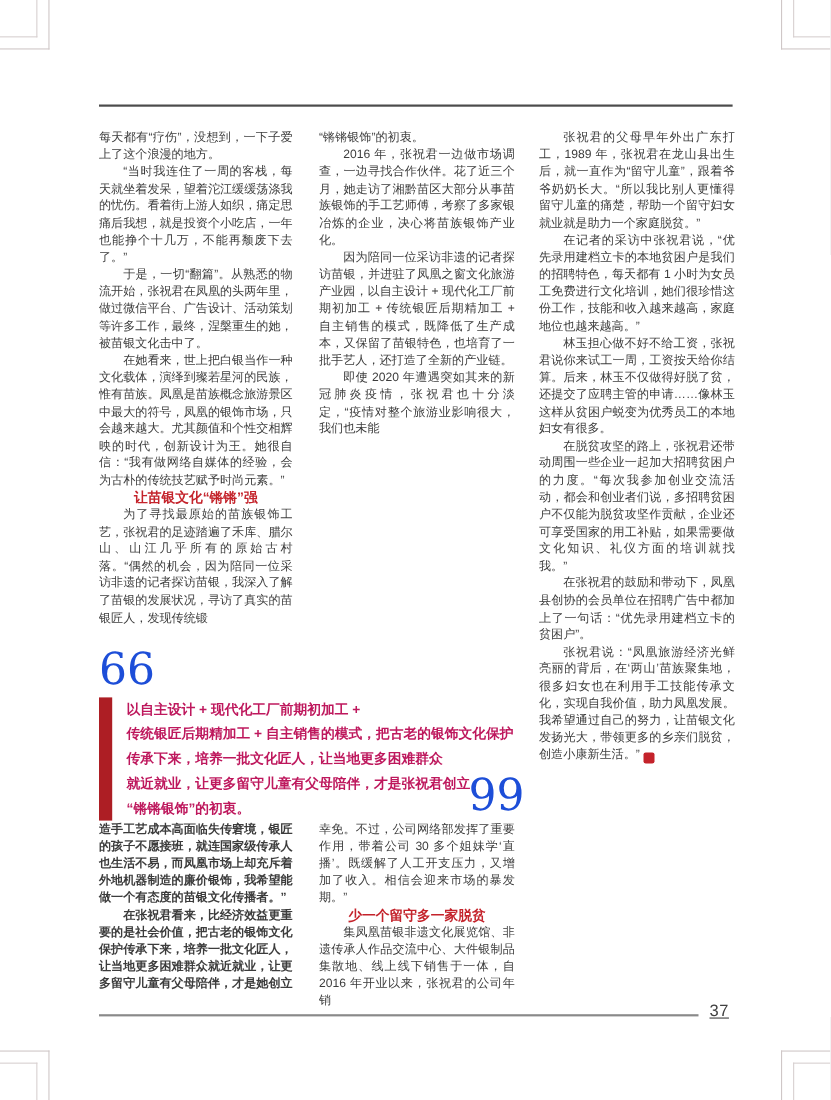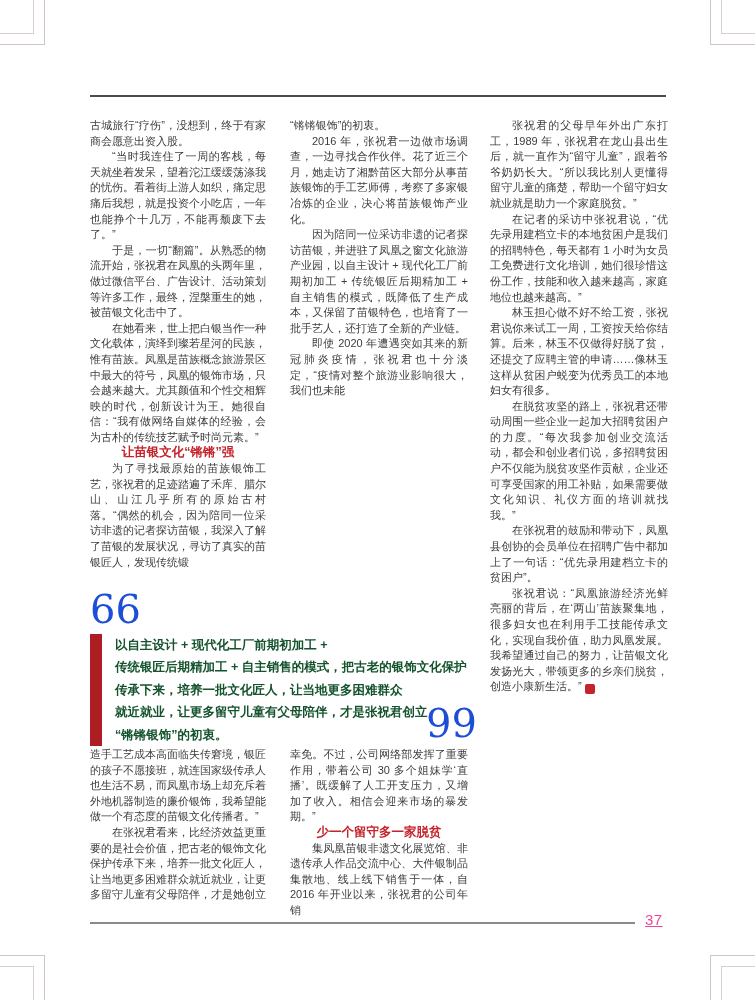--- a/index.html
+++ b/index.html
@@ -14,39 +14,39 @@
   .crop.tr{right:0;top:0;transform:scaleX(-1);}
   .crop.bl{left:0;bottom:0;transform:scaleY(-1);}
   .crop.br{right:0;bottom:0;transform:scale(-1,-1);}
   .crop .arm-outer{position:absolute;left:0;top:0;width:44px;height:44px;
     border-right:1px solid #cfc7c7;border-bottom:1px solid #cfc7c7;}
   .crop .arm-inner{position:absolute;left:0;top:0;width:33px;height:33px;
     border-right:1px solid #d8d0d0;border-bottom:1px solid #d8d0d0;}
   
   .top-rule{position:absolute;left:90px;top:95px;width:576px;height:2px;background:#4b4b4b;}
   .bottom-rule{position:absolute;left:90px;top:922px;width:545px;height:2px;background:#8a8a8a;}
-  .page-number{position:absolute;left:645px;top:911px;font-size:15px;color:#ec4899;letter-spacing:.5px;text-decoration:underline;}
+  .page-number{position:absolute;left:645px;top:911px;font-size:15px;color:#404040;letter-spacing:.5px;text-decoration:underline;}
   
   .col{position:absolute;font-size:11px;line-height:15.6px;color:#3c3c3c;text-align:justify;}
   .col p{margin:0;}
   .col p.ind{text-indent:2em;}
   .col1t{left:90px;top:118px;width:176px;}
   .col2t{left:290px;top:118px;width:178px;}
   .col3{left:490px;top:118px;width:178px;}
-  .col1b{left:90px;top:747px;width:176px;}
+  .col1b{left:90px;top:747px;width:176px;font-weight:bold;}
   .col2b{left:290px;top:747px;width:178px;}
   .red-heading{color:#c4232b;font-weight:bold;font-size:12.5px;margin:11px 0 6px 0;text-indent:0 !important;text-align:center;}
   
   .pullquote{position:absolute;left:90px;top:592px;width:382px;}
   .q-open,.q-close{font-family:"DejaVu Serif","Liberation Serif",serif;color:#1d4ed8;font-size:40px;line-height:34px;font-weight:normal;}
   .q-open{display:block;}
   .q-close{position:absolute;left:336px;top:114px;}
   .q-body{display:flex;margin-top:8px;}
   .q-bar{width:12px;background:#ad1e24;flex:0 0 12px;}
-  .q-text{margin-left:13px;font-weight:bold;color:#14532d;font-size:12.5px;line-height:22.4px;}
+  .q-text{margin-left:13px;font-weight:bold;color:#be185d;font-size:12.5px;line-height:22.4px;}
   .q-text div{white-space:nowrap;}
   
   .end-mark{display:inline-block;width:10px;height:10px;background:#c4232b;border-radius:2px;
     color:#ffffff;font-size:7px;line-height:10px;text-align:center;vertical-align:-1px;margin-left:3px;font-style:italic;}
 </style>
 </head>
 <body>
 
 <div class="page">
 
@@ -63,21 +63,21 @@
       <div class="arm-inner"></div>
     </div>
   <div class="crop br">
       <div class="arm-outer"></div>
       <div class="arm-inner"></div>
     </div>
 
   <div class="top-rule"></div>
 
   <div class="col col1t">
-    <p>古城旅行“疗伤”，没想到，终于有家商会愿意出资入股。</p>
+    <p>每天都有“疗伤”，没想到，一下子爱上了这个浪漫的地方。</p>
     <p class="ind">“当时我连住了一周的客栈，每天就坐着发呆，望着沱江缓缓荡涤我的忧伤。看着街上游人如织，痛定思痛后我想，就是投资个小吃店，一年也能挣个十几万，不能再颓废下去了。”</p>
     <p class="ind">于是，一切“翻篇”。从熟悉的物流开始，张祝君在凤凰的头两年里，做过微信平台、广告设计、活动策划等许多工作，最终，涅槃重生的她，被苗银文化击中了。</p>
     <p class="ind">在她看来，世上把白银当作一种文化载体，演绎到璨若星河的民族，惟有苗族。凤凰是苗族概念旅游景区中最大的符号，凤凰的银饰市场，只会越来越大。尤其颜值和个性交相辉映的时代，创新设计为王。她很自信：“我有做网络自媒体的经验，会为古朴的传统技艺赋予时尚元素。”</p>
     <p class="red-heading">让苗银文化“锵锵”强</p>
     <p class="ind">为了寻找最原始的苗族银饰工艺，张祝君的足迹踏遍了禾库、腊尔山、山江几乎所有的原始古村落。“偶然的机会，因为陪同一位采访非遗的记者探访苗银，我深入了解了苗银的发展状况，寻访了真实的苗银匠人，发现传统锻</p>
   </div>
 
   <div class="col col2t">
     <p>“锵锵银饰”的初衷。</p>
     <p class="ind">2016 年，张祝君一边做市场调查，一边寻找合作伙伴。花了近三个月，她走访了湘黔苗区大部分从事苗族银饰的手工艺师傅，考察了多家银冶炼的企业，决心将苗族银饰产业化。</p>

